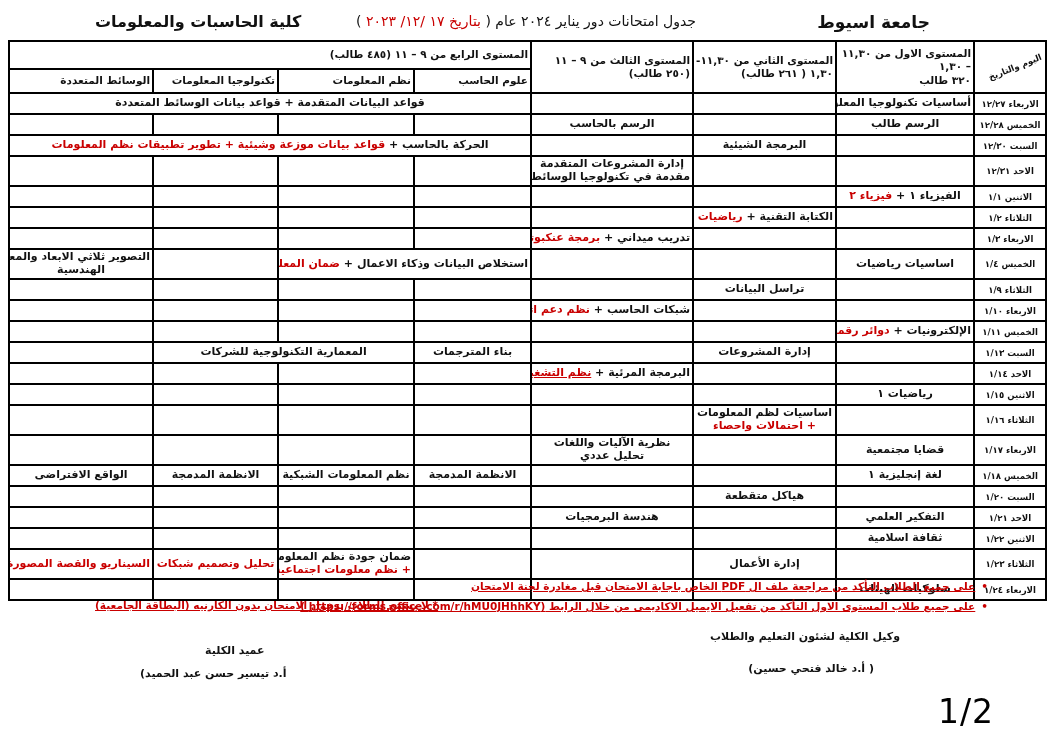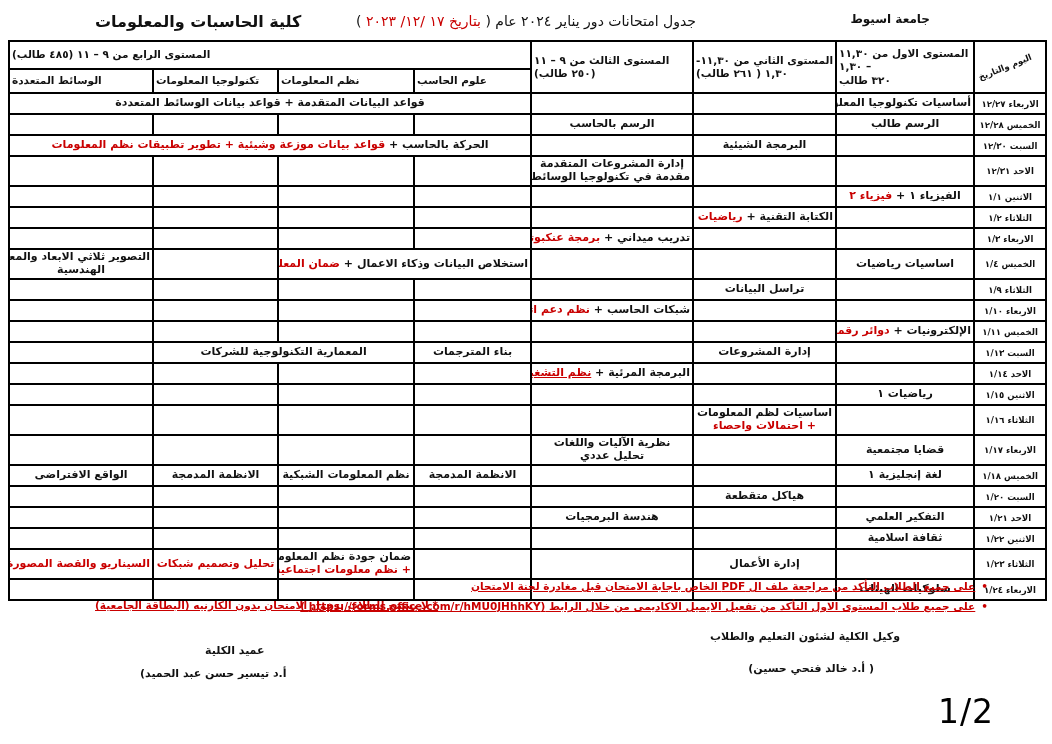--- a/index.html
+++ b/index.html
@@ -1,29 +1,29 @@
 <!DOCTYPE html>
 <html lang="ar"><head>
 <meta charset="utf-8">
 <style>
   html,body{margin:0;padding:0;background:#e9e9e9;}
   .page{
     position:relative;width:1052px;height:744px;background:#ffffff;
     font-family:"DejaVu Sans","Liberation Sans",sans-serif;overflow:hidden;
   }
   
-  .hdr-univ{position:absolute;top:12px;right:122px;font-size:12px;font-weight:bold;color:#111;direction:rtl;}
+  .hdr-univ{position:absolute;top:12px;right:122px;font-size:17px;font-weight:bold;color:#111;direction:rtl;}
   .hdr-fac{position:absolute;top:12px;left:95px;font-size:16px;font-weight:bold;color:#111;direction:rtl;}
   .hdr-title{position:absolute;top:13px;left:50%;transform:translateX(-50%);white-space:nowrap;
     font-size:14px;font-weight:normal;color:#111;direction:rtl;}
   .hdr-title .red{color:#c90000;}
   
   table.sched{position:absolute;left:8px;top:40px;width:1037px;border-collapse:collapse;table-layout:fixed;direction:rtl;}
   table.sched th,table.sched td{border:2px solid #000;padding:0 2px;background:#fff;overflow:hidden;}
-  table.sched th{font-size:10.5px;font-weight:bold;color:#111;text-align:left;line-height:1.25;}
+  table.sched th{font-size:10.5px;font-weight:bold;color:#111;text-align:right;line-height:1.25;}
   td.date-cell{direction:ltr;font-size:8.6px;font-weight:bold;color:#111;text-align:center;white-space:nowrap;padding:0 1px;}
   td.exam-cell{font-size:11px;font-weight:bold;color:#111;text-align:center;line-height:1.18;}
   tr.data-row{height:21px;}
   tr.data-row.tall{height:30px;}
   .cell-line{white-space:nowrap;}
   .c-k{color:#111;}
   .c-r{color:#c90000;}
   .c-ru{color:#c90000;text-decoration:underline;}
   .corner-rot{display:inline-block;transform:rotate(-22deg);font-size:8.5px;white-space:nowrap;}
   tr.hrow1{height:28px;} tr.hrow2{height:24px;}

